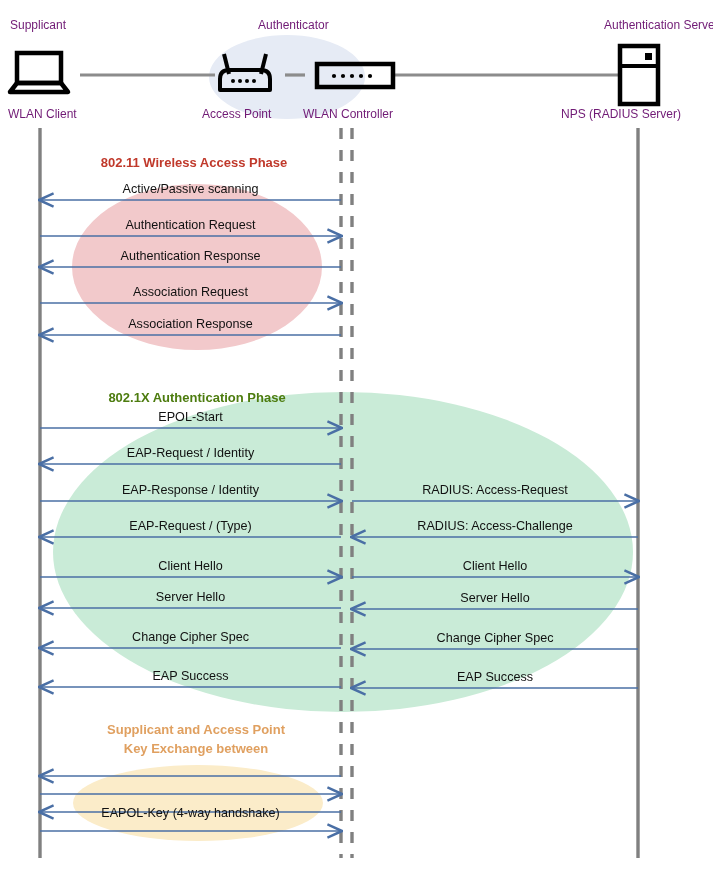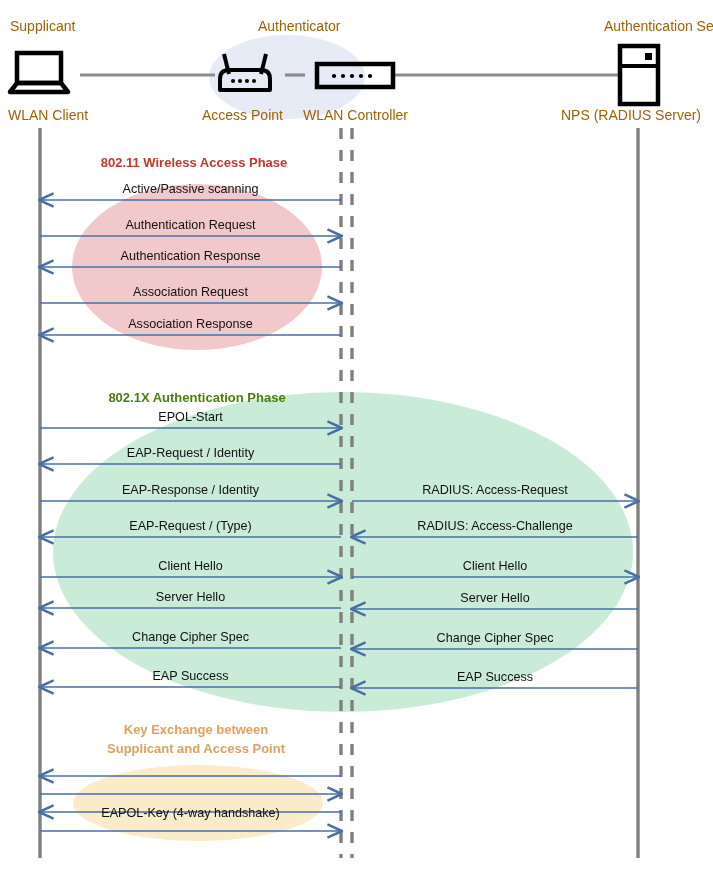--- a/index.html
+++ b/index.html
@@ -1,20 +1,20 @@
 <!DOCTYPE html>
 <html><head>
 <meta charset="utf-8">
 <style>
   html,body{margin:0;padding:0;background:#ffffff;}
   body{width:713px;height:875px;position:relative;overflow:hidden;
        font-family:"Liberation Sans","DejaVu Sans",sans-serif;color:#1a1a1a;}
   #diagram{position:absolute;inset:0;}
   svg.layer{position:absolute;left:0;top:0;width:713px;height:875px;}
-  .hdr{position:absolute;font-size:14px;color:#a16207;white-space:nowrap;}
+  .hdr{position:absolute;font-size:12px;color:#701a75;white-space:nowrap;}
   .msg{position:absolute;font-size:12.6px;color:#111;white-space:nowrap;
        transform:translate(-50%,-100%);text-align:center;}
   .phase{position:absolute;font-size:13px;font-weight:600;white-space:nowrap;
          transform:translateX(-50%);text-align:center;line-height:1.45;}
 </style>
 </head>
 <body>
 
 <div id="diagram">
 
@@ -115,22 +115,22 @@
   <div class="hdr" style="left:202px;top:107px;">Access Point</div>
 
   <div class="hdr" style="left:303px;top:107px;">WLAN Controller</div>
 
   <div class="hdr" style="left:560px;top:18px;margin-left:44px;">Authentication Server</div>
   <div class="hdr" style="left:561px;top:107px;">NPS (RADIUS Server)</div>
 
   <div class="phase" style="left:194px;top:154px;color:#c0392b;">802.11 Wireless Access Phase</div>
   <div class="phase" style="left:197px;top:389px;color:#4d7c0f;">802.1X Authentication Phase</div>
   <div class="phase" style="left:196px;top:721px;color:#e0a060;">
+    <div>Supplicant and Access Point</div>
     <div>Key Exchange between</div>
-    <div>Supplicant and Access Point</div>
   </div>
 
   <div id="labels-left">
       <div class="msg" style="left: 190.5px; top: 196px;">Active/Passive scanning</div>
       <div class="msg" style="left: 190.5px; top: 232px;">Authentication Request</div>
       <div class="msg" style="left: 190.5px; top: 263px;">Authentication Response</div>
       <div class="msg" style="left: 190.5px; top: 299px;">Association Request</div>
       <div class="msg" style="left: 190.5px; top: 331px;">Association Response</div>
       <div class="msg" style="left: 190.5px; top: 424px;">EPOL-Start</div>
       <div class="msg" style="left: 190.5px; top: 460px;">EAP-Request / Identity</div>

